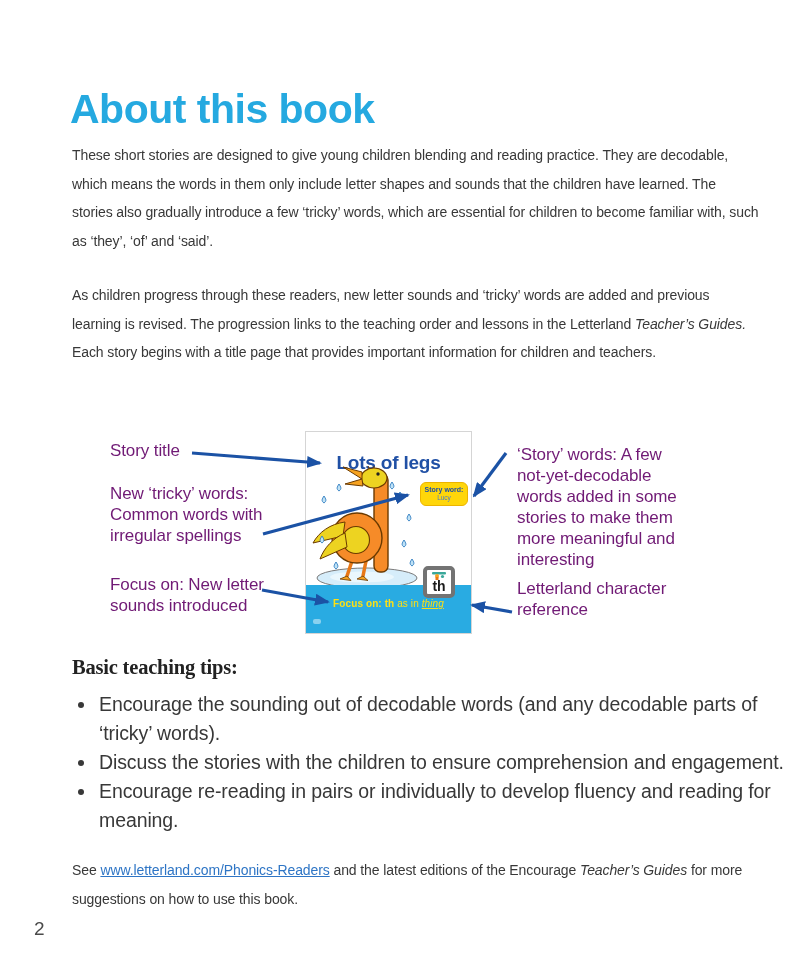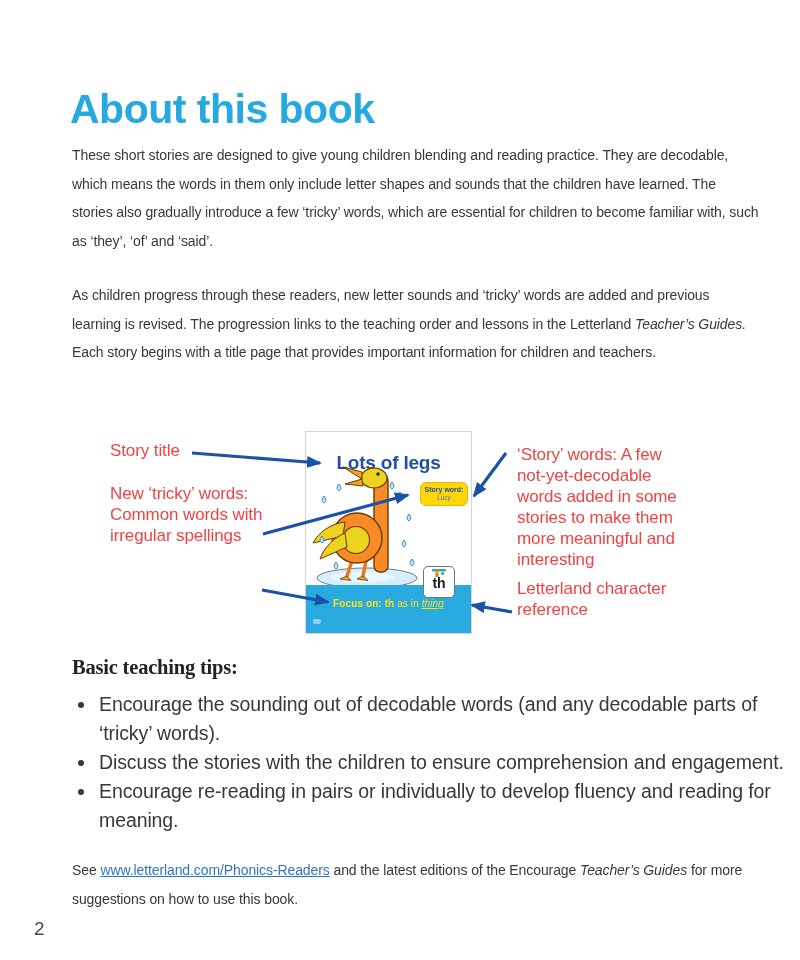--- a/index.html
+++ b/index.html
@@ -14,21 +14,21 @@
   .body-par{
     position:absolute;left:72px;width:688px;margin:0;
     font-size:14px;line-height:28.5px;letter-spacing:-0.1px;color:#383838;
   }
   #p1{top:117px;}
   #p2{top:257px;}
   .it{font-style:italic;}
   
   .diagram{position:absolute;left:0;top:398px;width:800px;height:234px;}
   .annotation{
-    position:absolute;color:#ef4444;font-size:17px;line-height:21px;letter-spacing:-0.1px;
+    position:absolute;color:#701a75;font-size:17px;line-height:21px;letter-spacing:-0.1px;
   }
   #ann-story-title{left:110px;top:18px;width:150px;}
   #ann-tricky{left:110px;top:61px;width:160px;}
   #ann-focus{left:110px;top:152px;width:172px;}
   #ann-story-words{left:517px;top:22px;width:170px;}
   #ann-character{left:517px;top:156px;width:180px;}
   .arrow-layer{position:absolute;left:0;top:0;width:800px;height:234px;z-index:5;pointer-events:none;}
   
   .cover{
     position:absolute;left:305px;top:9px;width:167px;height:203px;
@@ -41,21 +41,21 @@
   .badge{
     position:absolute;left:114px;top:50px;width:48px;height:24px;
     background:#ffd60a;border:1px solid #ecb400;border-radius:6px;
     text-align:center;box-sizing:border-box;z-index:3;
   }
   .badge-label{display:block;font-size:7px;font-weight:bold;color:#2050a5;margin-top:3px;line-height:8px;}
   .badge-word{display:block;font-size:6.5px;color:#4a7cc9;line-height:8px;}
   .duck-art{position:absolute;left:6px;top:34px;width:125px;height:125px;z-index:2;}
   .th-card{
     position:absolute;left:117px;top:134px;width:32px;height:32px;
-    background:#ffffff;border:1px solid #737373;border-radius:5px;z-index:4;
+    background:#ffffff;border:4px solid #737373;border-radius:5px;z-index:4;
     text-align:center;box-sizing:border-box;
   }
   .th-fig{display:block;margin:1px auto 0 auto;}
   .th-label{display:block;font-size:14px;font-weight:bold;color:#1a1a1a;line-height:14px;margin-top:-1px;}
   .cover-band{
     position:absolute;left:0;bottom:0;width:100%;height:48px;background:#29abe2;z-index:2;
   }
   .band-text{
     position:absolute;left:0;top:13px;width:100%;text-align:center;
     font-size:10px;color:#ffe012;letter-spacing:0.1px;
@@ -90,20 +90,21 @@
   <h1 class="page-title">About this book</h1>
 
   <p class="body-par" id="p1">These short stories are designed to give young children blending and reading practice. They are decodable, which means the words in them only include letter shapes and sounds that the children have learned. The stories also gradually introduce a few ‘tricky’ words, which are essential for children to become familiar with, such as ‘they’, ‘of’ and ‘said’.</p>
 
   <p class="body-par" id="p2"><span>As children progress through these readers, new letter sounds and ‘tricky’ words are added and previous learning is revised. The progression links to the teaching order and lessons in the Letterland </span><span class="it">Teacher’s Guides.</span><span> Each story begins with a title page that provides important information for children and teachers.</span></p>
 
   <div class="diagram">
 
     <div class="annotation" id="ann-story-title">Story title</div>
     <div class="annotation" id="ann-tricky">New ‘tricky’ words: Common words with irregular spellings</div>
+    <div class="annotation" id="ann-focus">Focus on: New letter sounds introduced</div>
     <div class="annotation" id="ann-story-words">‘Story’ words: A few not-yet-decodable words added in some stories to make them more meaningful and interesting</div>
     <div class="annotation" id="ann-character">Letterland character reference</div>
 
     <div class="cover">
       <div class="cover-title">Lots of legs</div>
 
       <div class="badge">
         <span class="badge-label">Story word:</span>
         <span class="badge-word">Lucy</span>
       </div>

